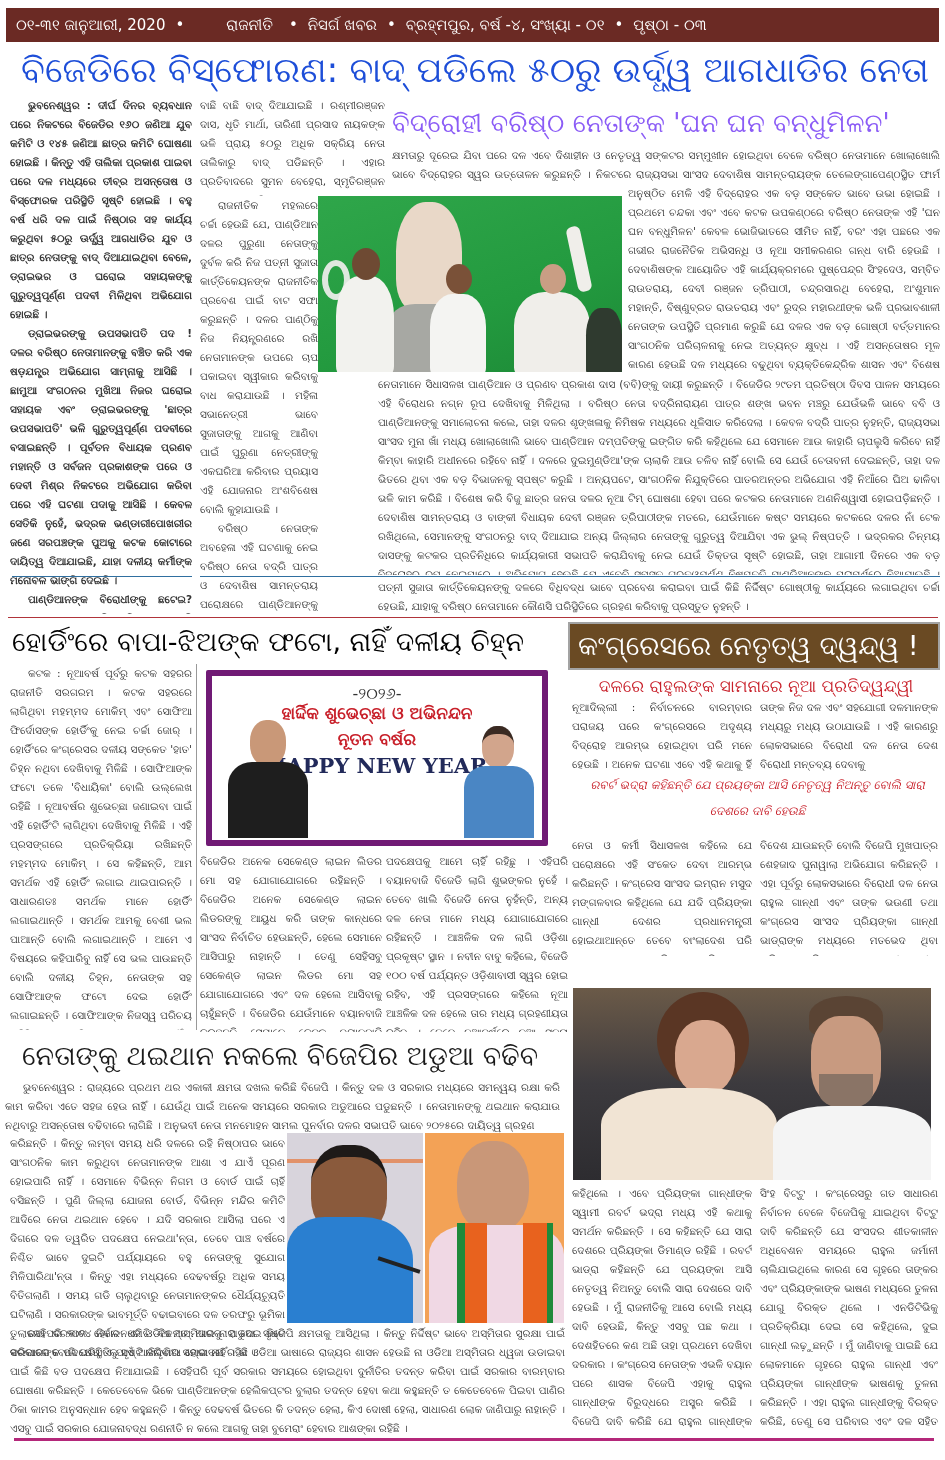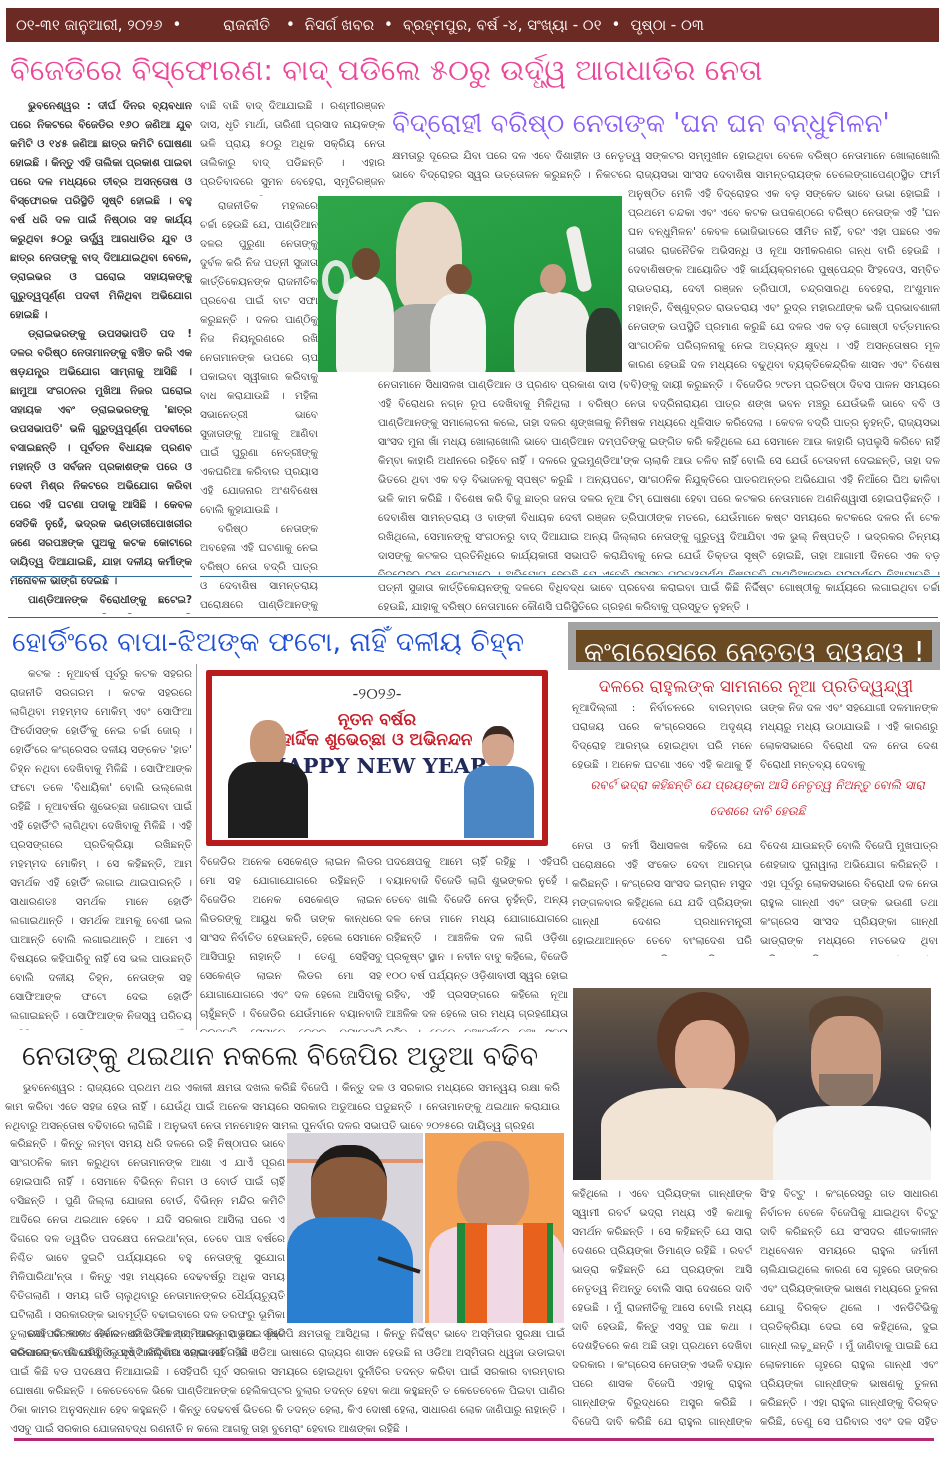--- a/index.html
+++ b/index.html
@@ -5,55 +5,55 @@
   * { box-sizing: border-box; margin: 0; padding: 0; }
   html, body { width: 945px; height: 1460px; background: #ffffff; overflow: hidden; }
   body { font-family: "DejaVu Sans", sans-serif; color: #222; position: relative; }
 
   .abs { position: absolute; }
   .masthead { left: 6px; top: 8px; width: 933px; height: 34px; background: #6b2a24; color: #fff;
     font-size: 15px; display: flex; align-items: center; padding: 0 10px; white-space: nowrap; overflow: hidden; }
   .masthead span { margin-right: 10px; }
   .masthead .dot { margin-right: 10px; }
 
-  .h1 { left: 10px; top: 48px; width: 930px; font-size: 29px; line-height: 44px; color: #ec4899; white-space: nowrap; overflow: hidden; }
+  .h1 { left: 10px; top: 48px; width: 930px; font-size: 35px; line-height: 44px; color: #1d4ed8; white-space: nowrap; overflow: hidden; text-align: center; }
   .h-red { color: #8b5cf6; }
   .sub1 { left: 392px; top: 105px; width: 548px; font-size: 26px; line-height: 36px; white-space: nowrap; overflow: hidden; }
 
   .body-text { font-size: 10.5px; line-height: 19px; color: #333; text-align: justify; overflow: hidden; }
   .body-text p { text-indent: 18px; }
 
   .rule-blue { height: 2px; background: #2f6fa0; }
   .rule-red { height: 2px; background: #b0343a; }
   .rule-pink { height: 4px; background: #b4287a; }
   .vrule { width: 1px; background: #999; }
 
   .photo { overflow: hidden; }
   .photo-green { background: linear-gradient(160deg, #2fa64a 0%, #239a3f 60%, #1d8a37 100%); }
   .person { position: absolute; border-radius: 40% 40% 10% 10%; }
   .face { position: absolute; border-radius: 50%; }
 
-  .billboard { background: #fff; border: 6px solid #b91c1c; border-radius: 2px; }
+  .billboard { background: #fff; border: 6px solid #701a75; border-radius: 2px; }
   .bb-year { font-size: 16px; color: #333; text-align: center; }
   .bb-line { font-size: 17px; color: #c8202a; text-align: center; font-weight: bold; }
   .bb-happy { font-family: "DejaVu Serif", serif; font-size: 21px; color: #222a5a; text-align: center; font-weight: bold; }
 
-  .cong-banner { left: 568px; top: 622px; width: 372px; height: 48px; background: #6a4a23; border: 8px solid #a3a3a3;
+  .cong-banner { left: 568px; top: 622px; width: 372px; height: 48px; background: #6a4a23; border: 2px solid #a3a3a3;
     color: #fff; font-size: 27px; line-height: 44px; padding-left: 8px; white-space: nowrap; overflow: hidden; }
   .cong-sub { left: 572px; top: 672px; width: 368px; font-size: 17px; line-height: 28px; color: #c8202a; white-space: nowrap; overflow: hidden; text-align: center; }
   .cong-pull { left: 585px; top: 772px; width: 345px; font-size: 12px; line-height: 26px; color: #c8202a; text-align: center; font-style: italic; }
 
-  .h2 { left: 12px; top: 622px; width: 552px; font-size: 27px; line-height: 40px; color: #1d4ed8; white-space: nowrap; overflow: hidden; }
+  .h2 { left: 12px; top: 622px; width: 552px; font-size: 27px; line-height: 40px; color: #000000; white-space: nowrap; overflow: hidden; }
   .h3 { left: 22px; top: 1036px; width: 540px; font-size: 27px; line-height: 40px; color: #1a1a1a; white-space: nowrap; overflow: hidden; }
 </style>
 </head>
 <body>
 
 <div class="abs masthead">
-  <span>୦୧-୩୧ ଜାନୁଆରୀ, ୨୦୨୬</span>
+  <span>୦୧-୩୧ ଜାନୁଆରୀ, 2020</span>
   <span class="dot">•</span>
   <span style="margin-left:32px;margin-right:16px">ରାଜନୀତି</span>
   <span class="dot">•</span>
   <span>ନିସର୍ଗ ଖବର</span>
   <span class="dot">•</span>
   <span>ବ୍ରହ୍ମପୁର, ବର୍ଷ -୪, ସଂଖ୍ୟା - ୦୧</span>
   <span class="dot">•</span>
   <span>ପୃଷ୍ଠା - ୦୩</span>
 </div>
 
@@ -108,22 +108,22 @@
 
 <div class="abs h2">ହୋର୍ଡିଂରେ ବାପା-ଝିଅଙ୍କ ଫଟୋ, ନାହିଁ ଦଳୀୟ ଚିହ୍ନ</div>
 
 <div class="abs body-text" style="left:10px;top:664px;width:182px;height:366px;">
   <p>କଟକ : ନୂଆବର୍ଷ ପୂର୍ବରୁ କଟକ ସହରର ରାଜନୀତି ସରଗରମ । କଟକ ସହରରେ ଲାଗିଥିବା ମହମ୍ମଦ ମୋକିମ୍ ଏବଂ ସୋଫିଆ ଫିର୍ଦୋସଙ୍କ ହୋର୍ଡିଂକୁ ନେଇ ଚର୍ଚ୍ଚା ଜୋର୍ । ହୋର୍ଡିଂରେ କଂଗ୍ରେସର ଦଳୀୟ ସଙ୍କେତ 'ହାତ' ଚିହ୍ନ ନଥିବା ଦେଖିବାକୁ ମିଳିଛି । ସୋଫିଆଙ୍କ ଫଟୋ ତଳେ 'ବିଧାୟିକା' ବୋଲି ଉଲ୍ଲେଖ ରହିଛି । ନୂଆବର୍ଷର ଶୁଭେଚ୍ଛା ଜଣାଇବା ପାଇଁ ଏହି ହୋର୍ଡିଂଟି ଲାଗିଥିବା ଦେଖିବାକୁ ମିଳିଛି । ଏହି ପ୍ରସଙ୍ଗରେ ପ୍ରତିକ୍ରିୟା ରଖିଛନ୍ତି ମହମ୍ମଦ ମୋକିମ୍ । ସେ କହିଛନ୍ତି, ଆମ ସମର୍ଥକ ଏହି ହୋର୍ଡିଂ ଲଗାଇ ଥାଇପାରନ୍ତି । ସାଧାରଣତଃ ସମର୍ଥକ ମାନେ ହୋର୍ଡିଂ ଲଗାଇଥାନ୍ତି । ସମର୍ଥକ ଆମକୁ ବେଶୀ ଭଲ ପାଆନ୍ତି ବୋଲି ଲଗାଇଥାନ୍ତି । ଆମେ ଏ ବିଷୟରେ କହିପାରିବୁ ନାହିଁ ସେ ଭଲ ପାଉଛନ୍ତି ବୋଲି ଦଳୀୟ ଚିହ୍ନ, ନେତାଙ୍କ ସହ ସୋଫିଆଙ୍କ ଫଟୋ ଦେଇ ହୋର୍ଡିଂ ଲଗାଇଛନ୍ତି । ସୋଫିଆଙ୍କ ନିଜସ୍ୱ ପରିଚୟ ରହିଛି । ଦଳୀୟ ଚିହ୍ନର ଆବଶ୍ୟକତା ନାହିଁ । ସେପଟେ ବିଜେଡିକୁ ନେଇ ବିସ୍ଫୋରକ ବୟାନ ଦେଇଛନ୍ତି ମୋକିମ୍ । ସେ କହିଛନ୍ତି,</p>
 </div>
 <div class="abs vrule" style="left:196px;top:664px;height:366px;"></div>
 
 <div class="abs billboard" style="left:206px;top:670px;width:342px;height:176px;">
   <div class="bb-year" style="margin-top:8px;">-୨୦୨୬-</div>
+  <div class="bb-line">ହାର୍ଦ୍ଦିକ ଶୁଭେଚ୍ଛା ଓ ଅଭିନନ୍ଦନ</div>
   <div class="bb-line" style="margin-top:6px;">ନୂତନ ବର୍ଷର</div>
-  <div class="bb-line">ହାର୍ଦ୍ଦିକ ଶୁଭେଚ୍ଛା ଓ ଅଭିନନ୍ଦନ</div>
   <div class="bb-happy" style="margin-top:4px;">HAPPY NEW YEAR</div>
   <div class="abs" style="left:12px;top:44px;width:84px;height:118px;">
     <div class="abs" style="left:26px;top:0;width:36px;height:46px;background:#c99878;border-radius:45%;"></div>
     <div class="abs" style="left:4px;top:42px;width:80px;height:76px;background:#1e1e1e;border-radius:30% 30% 0 0;"></div>
   </div>
   <div class="abs" style="left:248px;top:50px;width:76px;height:112px;">
     <div class="abs" style="left:22px;top:0;width:32px;height:42px;background:#d2a58c;border-radius:45%;border-top:8px solid #3a2a22;"></div>
     <div class="abs" style="left:4px;top:40px;width:70px;height:72px;background:#4a86c4;border-radius:30% 30% 0 0;"></div>
   </div>
 </div>

